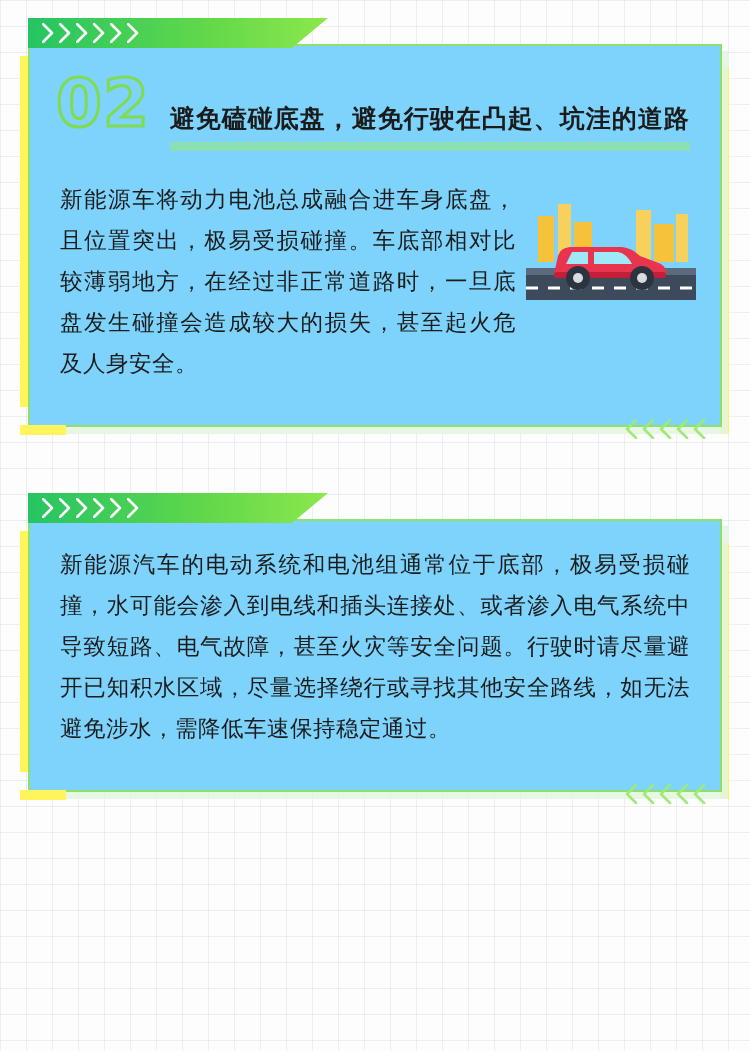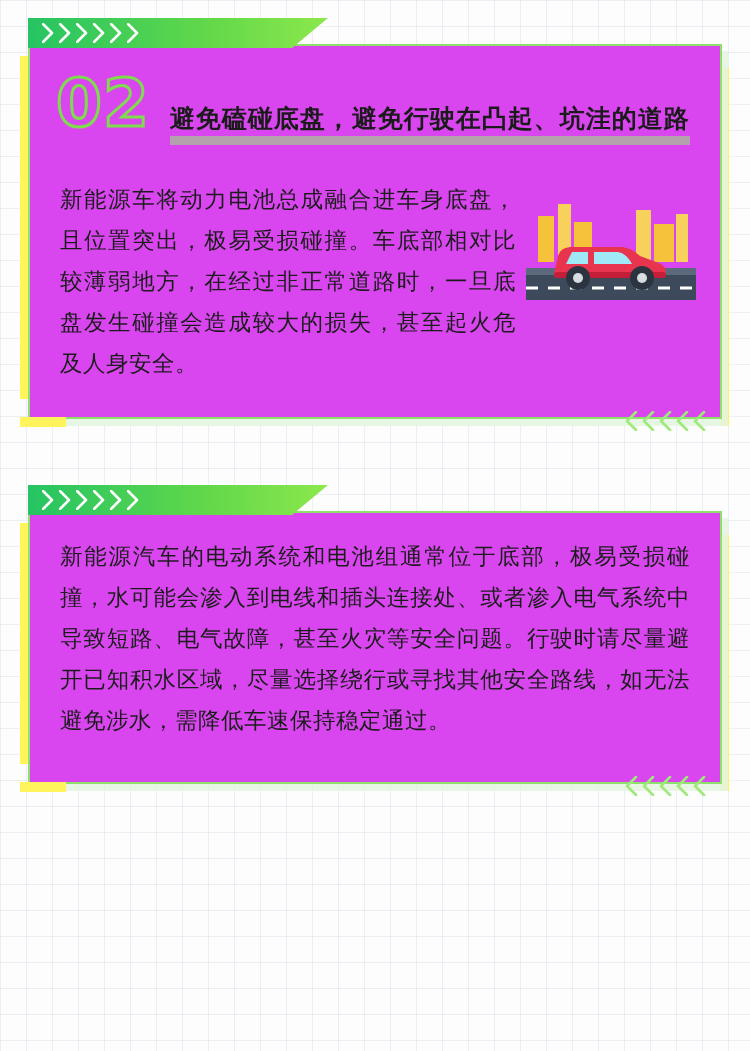--- a/index.html
+++ b/index.html
@@ -30,21 +30,21 @@
   .content {
     position: relative;
     z-index: 2;
     padding: 0;
   }
 
   
   .card {
     position: relative;
     margin: 0 28px 0 28px;
-    background: #d946ef;
+    background: #7dd3fc;
     border: 2px solid #8fe06a;
     box-shadow: 6px 7px 0 rgba(230, 245, 225, 0.9);
   }
   .card-1 { margin-top: 44px; }
   .card-2 { margin-top: 92px; }
 
   
   .card::before {
     content: "";
     position: absolute;
@@ -125,34 +125,34 @@
     color: #1b1b1b;
     line-height: 1.55;
     letter-spacing: 1px;
     padding-top: 6px;
     position: relative;
   }
   .head-title .hl {
     position: relative;
     display: inline;
     background: linear-gradient(to top, rgba(150,235,120,0.55) 0 9px, transparent 9px);
-    padding-bottom: 13px;
+    padding-bottom: 19px;
   }
 
   
   .card-body {
     position: relative;
     padding: 16px 30px 34px 30px;
     font-size: 22.5px;
     line-height: 1.82;
     color: #1c1c1c;
     letter-spacing: 0.5px;
     text-align: justify;
   }
-  .card-1 .card-body { padding-top: 22px; padding-bottom: 32px; }
+  .card-1 .card-body { padding-top: 22px; padding-bottom: 40px; }
   .card-2 .card-body { padding-top: 24px; padding-bottom: 40px; }
 
   
   .illus {
     float: right;
     position: relative;
     margin: 6px -6px 4px 10px;
   }
   .illus-1 { width: 170px; height: 120px; margin-top: 10px; }
   .illus-2 { width: 170px; height: 120px; margin-top: 84px; }

